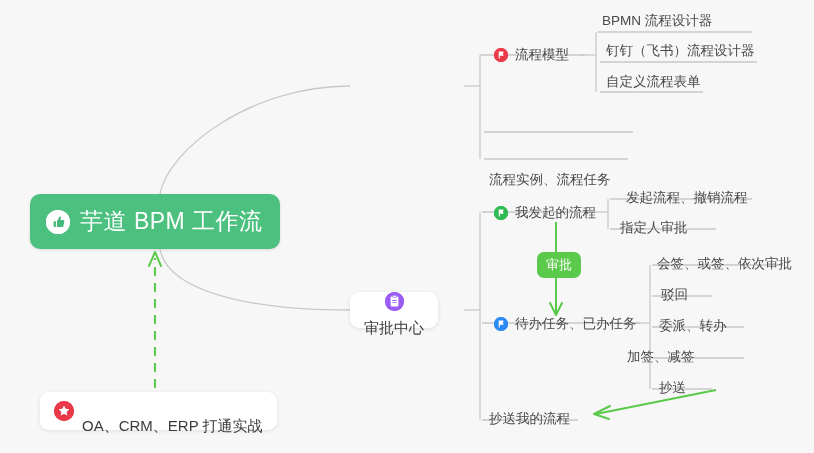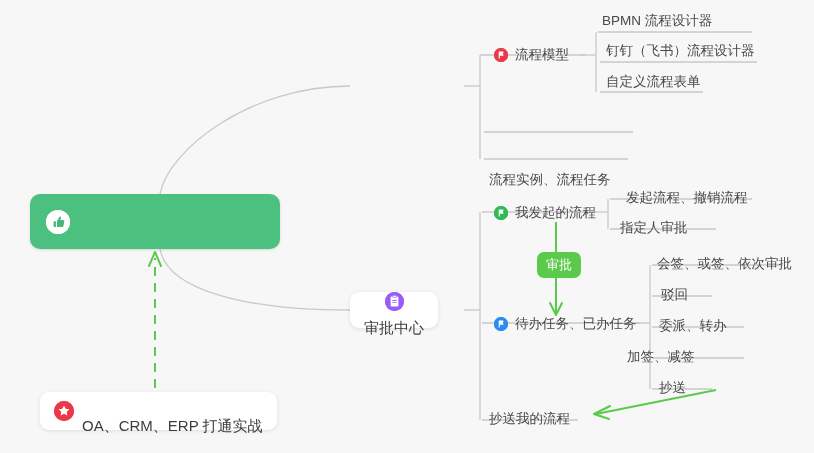--- a/index.html
+++ b/index.html
@@ -127,20 +127,21 @@
     </g>
   </svg>
 
   <div class="node root">
     <span class="ic ic-thumb">
       <svg width="24" height="24" viewBox="0 0 24 24">
         <circle cx="12" cy="12" r="12" fill="#ffffff"></circle>
         <path d="M8.4 11.2h1.5V17H8.4a.8.8 0 0 1-.8-.8v-4.2a.8.8 0 0 1 .8-.8zm2.6 0 2.3-4.3c.2-.4.7-.6 1.1-.4.5.2.7.7.6 1.2l-.6 2.4h2.7c.8 0 1.4.8 1.2 1.6l-.9 4.2c-.1.6-.7 1.1-1.3 1.1H11z" fill="#44b97a"></path>
       </svg>
     </span>
+    <span class="label">芋道 BPM 工作流</span>
   </div>
 
 
   <div class="leaf" style="left:494px; top:46px;">
     <span class="ic ic-flag red">
       <svg width="14" height="14" viewBox="0 0 14 14">
         <circle cx="7" cy="7" r="7" fill="#ea3a4a"></circle>
         <path d="M4.7 3.6v7h1.1V7.8h3.3c.3 0 .5-.3.4-.6L8.9 5.7l.6-1.5c.1-.3-.1-.6-.4-.6z" fill="#fff"></path>
       </svg>
     </span>

